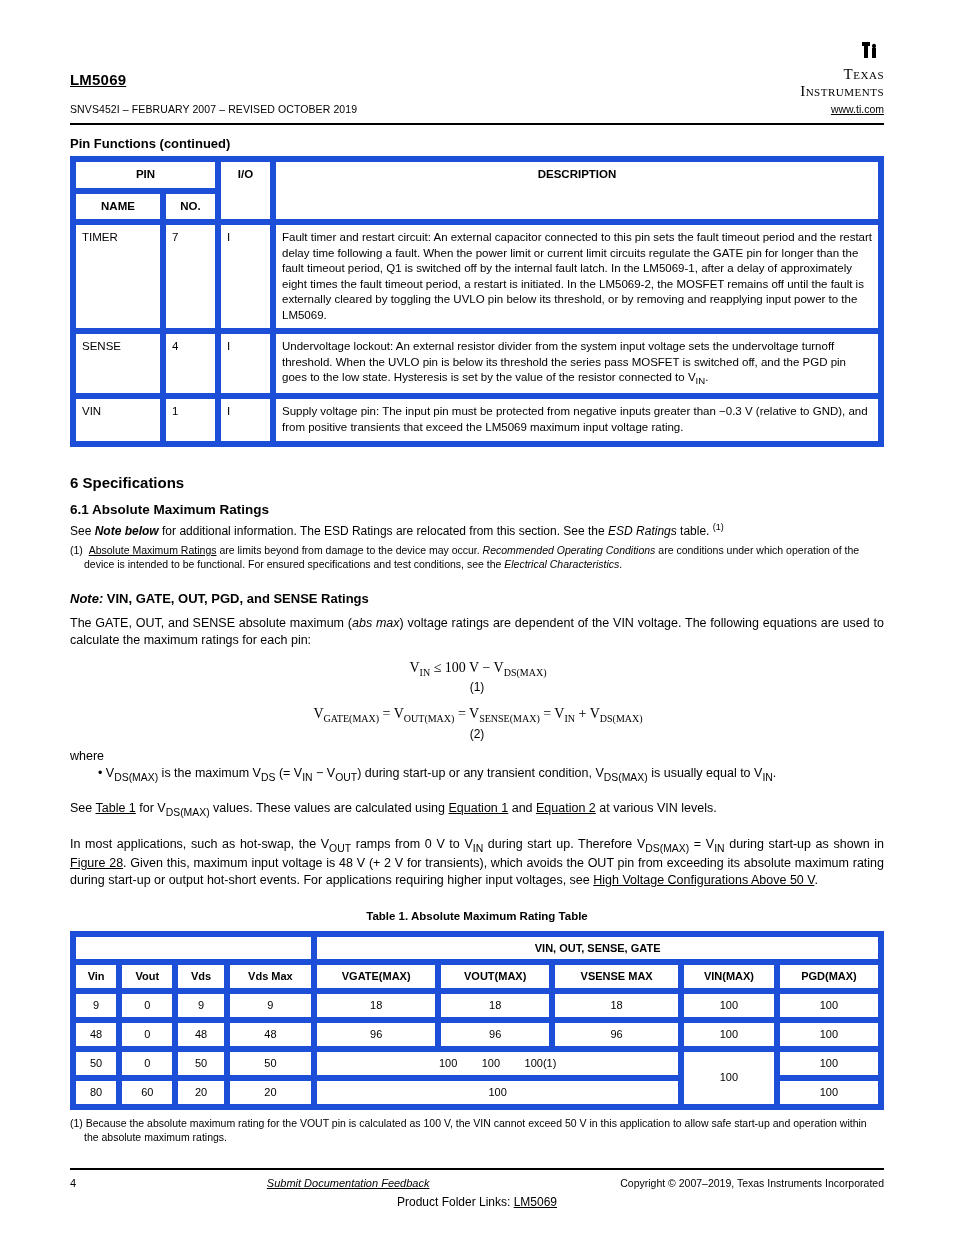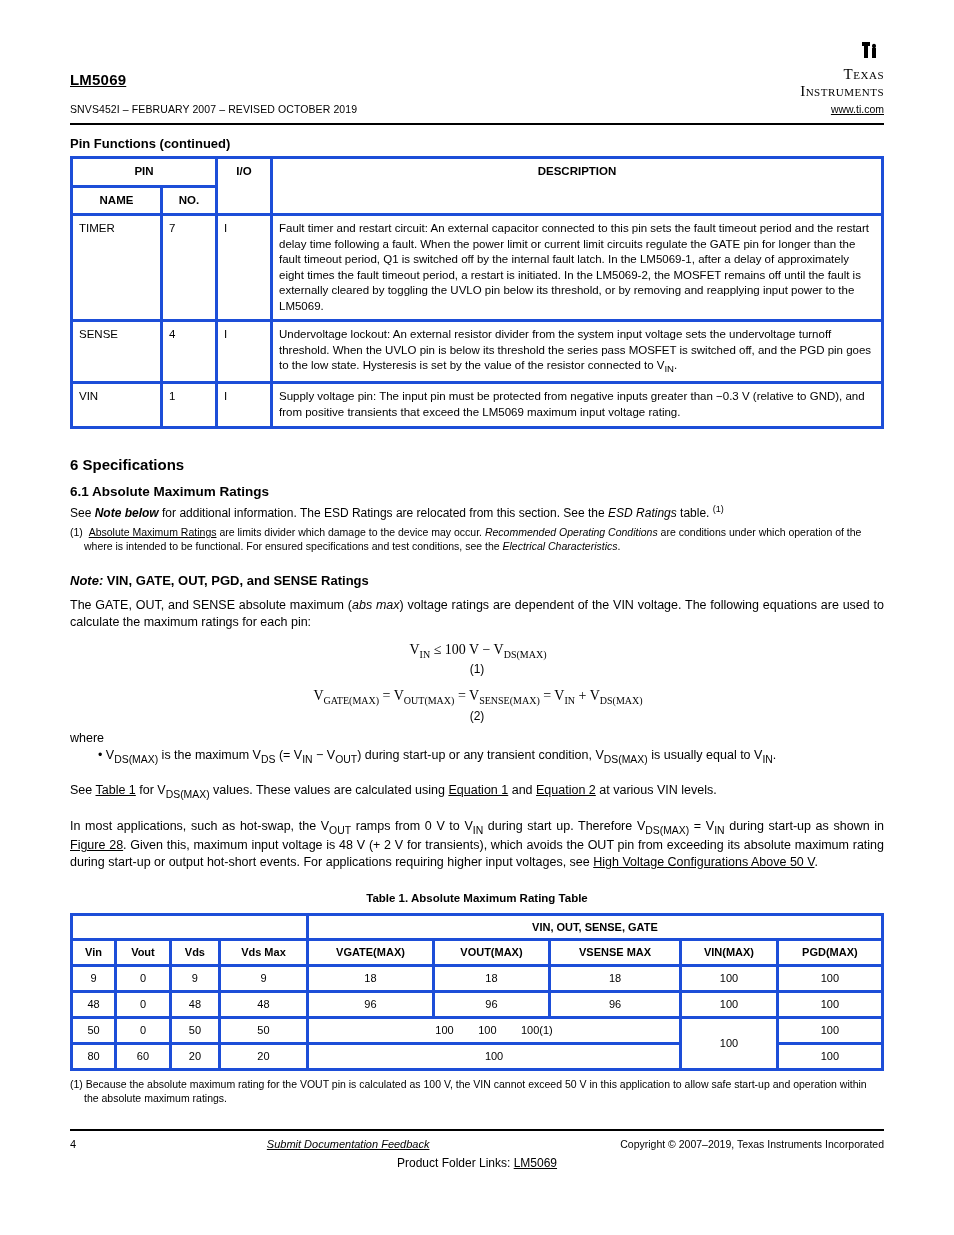--- a/index.html
+++ b/index.html
@@ -19,21 +19,21 @@
   .product-title { font-size: 15px; font-weight: bold; letter-spacing: 0.2px;}
   .doc-meta { font-size: 10.5px; letter-spacing: 0.1px; margin-top:12px;}
   .logo { text-align:right; }
   .logo .ti-word { font-family: "Times New Roman", serif; }
   .logo .texas { font-size: 15px; font-variant: small-caps; letter-spacing: 0.5px; display:block; line-height:0.95;}
   .logo .instruments { font-size: 15px; font-variant: small-caps; letter-spacing: 0.5px;}
   .logo .url { font-size:10.5px; margin-top:1px;}
   .hr-top { border: none; border-top: 2px solid #000; margin: 0 0 10px 0;}
   .sec-title { font-size: 13px; font-weight: bold; margin-bottom: 4px; }
   .tbl { border-collapse: collapse; width: 100%; font-size: 11.5px; }
-  .tbl th, .tbl td { border: 3px solid #1d4ed8; padding: 5px 6px; vertical-align: top; text-align: left;}
+  .tbl th, .tbl td { border: 6px solid #1d4ed8; padding: 5px 6px; vertical-align: top; text-align: left;}
   .tbl th { text-align:center; font-weight:bold;}
   .t1-c1 { width: 90px;}
   .t1-c2 { width: 55px; text-align:center;}
   .t1-c3 { width: 55px; text-align:center;}
   .para { margin: 16px 0 8px 0; font-size: 12.5px; text-align: justify;}
   .bold-h { font-weight:bold; font-style:italic; font-size:13px; margin-top:18px;}
   .link { text-decoration: underline; }
   .eq { font-family: "Times New Roman", serif; font-size: 14px; text-indent: 2px;}
   .eq sub { font-size: 10px;}
   .eq-wrap { display:flex; justify-content:space-between; align-items:center; margin:10px 0 6px 0;flex-direction:column;}
@@ -123,21 +123,21 @@
   <div class="para" style="margin-top:26px;">
     <span style="font-size:15px; font-weight:bold;">6   Specifications</span>
   </div>
 
   <div style="font-size:13.5px; font-weight:bold; margin-top:6px;">6.1   Absolute Maximum Ratings</div>
   <div style="font-size:12px; margin-top:2px;">
     <span>See </span><b><em>Note below</em></b><span> for additional information. The ESD Ratings are relocated from this section. See the </span><em>ESD Ratings</em><span> table.</span>
     <sup class="sup1">(1)</sup>
   </div>
   <div style="font-size:10.5px; margin-left:14px; text-indent:-14px; margin-top:4px;">
-    (1)&nbsp;&nbsp;<span class="link">Absolute Maximum Ratings</span><span> are limits divider which damage to the device may occur.  </span><em>Recommended Operating Conditions</em><span> are conditions under which operation of the where is intended to be functional. For ensured specifications and test conditions, see the </span><em>Electrical Characteristics</em><span>.</span>
+    (1)&nbsp;&nbsp;<span class="link">Absolute Maximum Ratings</span><span> are limits beyond from damage to the device may occur.  </span><em>Recommended Operating Conditions</em><span> are conditions under which operation of the device is intended to be functional. For ensured specifications and test conditions, see the </span><em>Electrical Characteristics</em><span>.</span>
   </div>
 
   <div class="bold-h">
     <span>Note:</span><span style="font-style:normal; font-weight:bold;"> VIN, GATE, OUT, PGD, and SENSE Ratings</span>
   </div>
 
   <div class="para" style="margin-top:8px;">
     <span>The GATE, OUT, and SENSE absolute maximum (</span><em>abs max</em><span>) voltage ratings are dependent of the VIN voltage. The following equations are used to calculate the maximum ratings for each pin:</span>
   </div>
 

